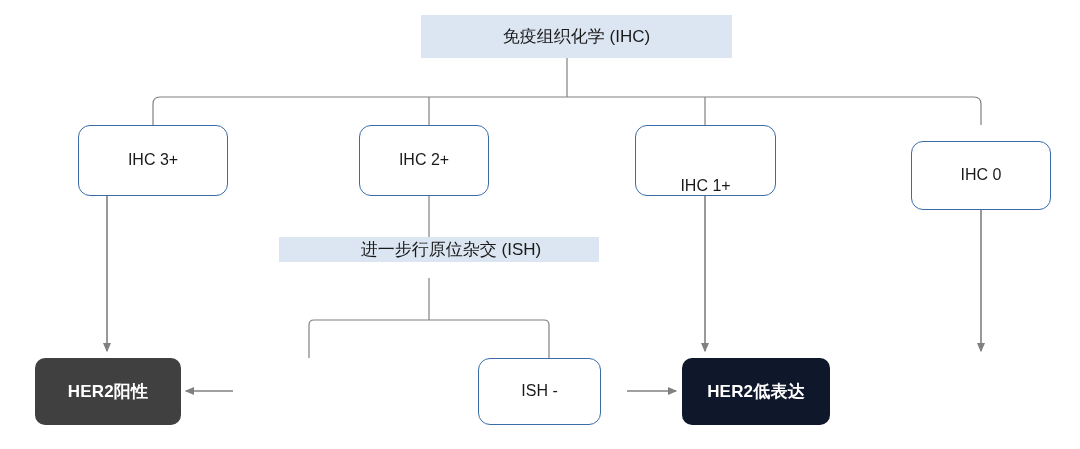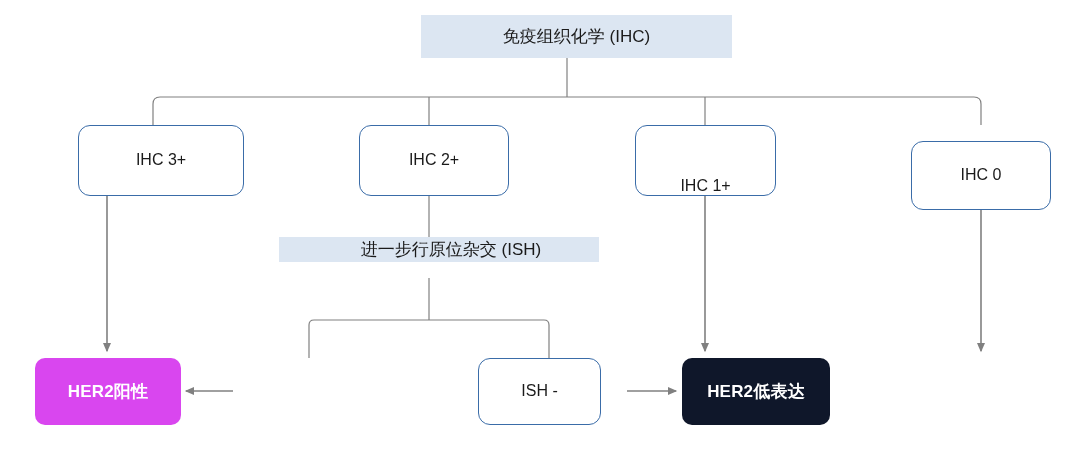--- a/index.html
+++ b/index.html
@@ -50,21 +50,21 @@
     font-size: 16px;
     font-weight: 400;
   }
   .result-box {
     border-radius: 10px;
     color: #ffffff;
     font-size: 17px;
     font-weight: bold;
     letter-spacing: 0.2px;
   }
-  .result-positive { background: #d946ef; }
+  .result-positive { background: #404040; }
   .result-low      { background: #0f172a; }
   .result-negative { background: #808080; }
 </style>
 </head>
 <body>
 
 <div id="diagram-root">
 
   <svg class="connectors" viewBox="0 0 1080 449">
     <defs>
@@ -92,25 +92,25 @@
 
     <path d="M233,391 L186,391" fill="none" stroke="#808080" stroke-width="1.6" marker-end="url(#arrowhead)"></path>
 
     <path d="M627,391 L676,391" fill="none" stroke="#808080" stroke-width="1.6" marker-end="url(#arrowhead)"></path>
   </svg>
 
   <div class="node band" style="left:412px; top:15px; width:311px; height:43px;">
     <span>免疫组织化学 (IHC)</span>
   </div>
 
-  <div class="node rounded-box" style="left:78px; top:125px; width:166px; height:71px;">
+  <div class="node rounded-box" style="left:78px; top:125px; width:150px; height:71px;">
     <span>IHC 3+</span>
   </div>
 
-  <div class="node rounded-box" style="left:359px; top:125px; width:150px; height:71px;text-align:center;">
+  <div class="node rounded-box" style="left:359px; top:125px; width:130px; height:71px;text-align:center;">
     <span>IHC 2+</span>
   </div>
 
   <div class="node rounded-box" style="left:635px; top:125px; width:141px; height:71px;align-items:flex-end;">
     <span>IHC 1+</span>
   </div>
 
   <div class="node rounded-box" style="left:911px; top:141px; width:140px; height:69px;">
     <span>IHC 0</span>
   </div>

